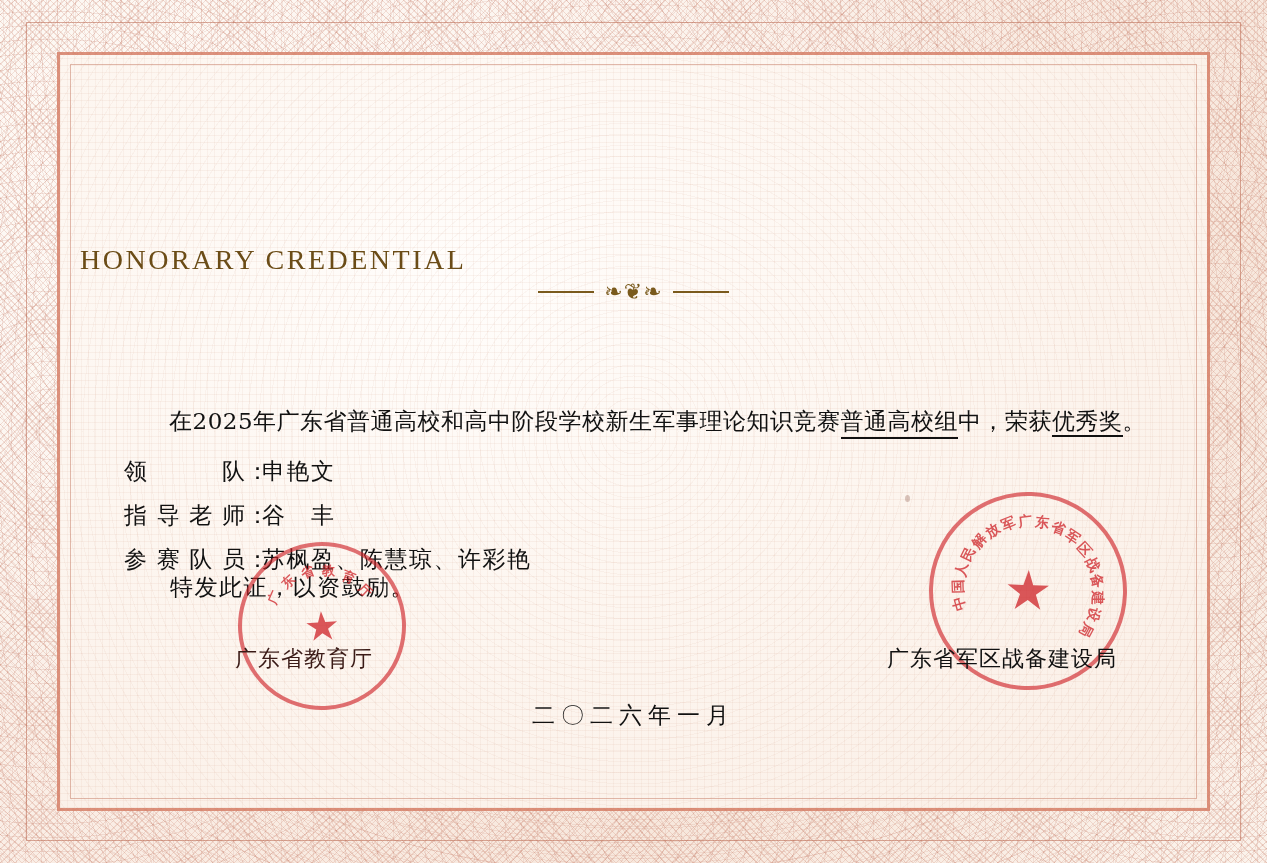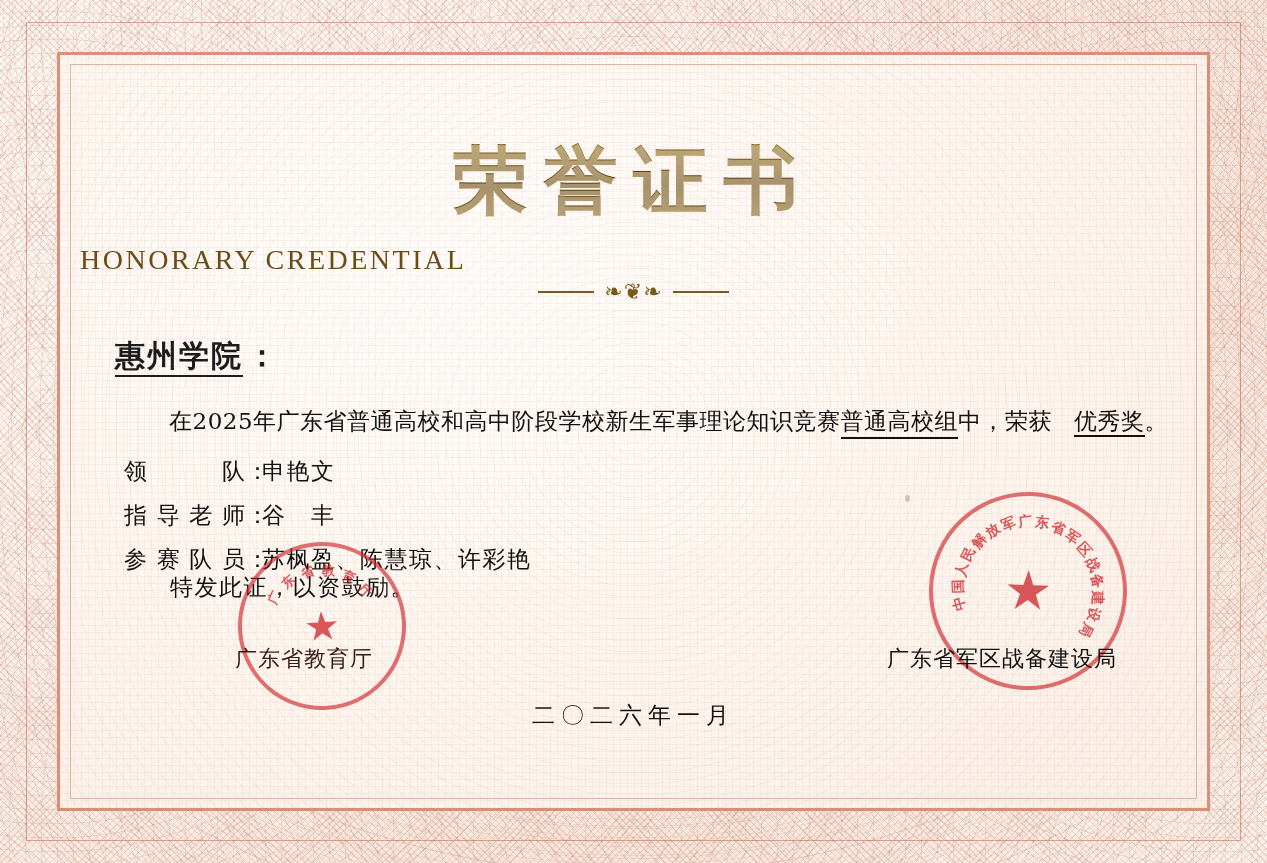--- a/index.html
+++ b/index.html
@@ -170,21 +170,21 @@
     left: 35px;
     right: 10px;
     font-size: 23px;
     line-height: 1.5;
     color: #111;
     letter-spacing: 0.5px;
     font-family: "DejaVu Serif", "Liberation Serif", serif;
   }
   .body-line .indent { display: inline-block; width: 54px; }
   .underline { border-bottom: 2px solid #111; padding-bottom: 3px; }
-  .award { border-bottom: 2px solid #111; padding-bottom: 1px; margin-left: 22px; }
+  .award { border-bottom: 2px solid #111; padding-bottom: 1px; }
 
   .roles {
     position: absolute;
     top: 382px;
     left: 28px;
     font-size: 23px;
     color: #111;
     font-family: "DejaVu Serif", "Liberation Serif", serif;
     margin-left: 16px;
   }
@@ -296,33 +296,29 @@
   <div class="inner-cover"></div>
   <div class="inner-cover-texture"></div>
   <div class="frame-line-outer"></div>
   <div class="frame-line-mid"></div>
   <div class="frame-line-inner"></div>
 
   <div class="speck" style="left:905px; top:495px;"></div>
 
   <div class="content">
 
-    <div class="title">荣誉证书</div>
 
     <div class="subtitle">HONORARY CREDENTIAL</div>
 
     <div class="divider">
       <span class="bar"></span>
       <span class="flourish">❧❦❧</span>
       <span class="bar"></span>
     </div>
 
-    <div class="recipient">
-      <span class="name">惠州学院</span><span class="colon">：</span>
-    </div>
 
     <div class="body-line">
       <span class="indent"></span><span>在2025年广东省普通高校和高中阶段学校新生军事理论知识竞赛</span><span class="underline">普通高校组</span><span>中，荣获</span><span class="award">优秀奖</span><span>。</span>
     </div>
 
     <div class="roles">
       <div class="role-row">
         <span class="role-label">领队</span>
         <span class="role-colon">：</span>
         <span class="role-value">申艳文</span>

